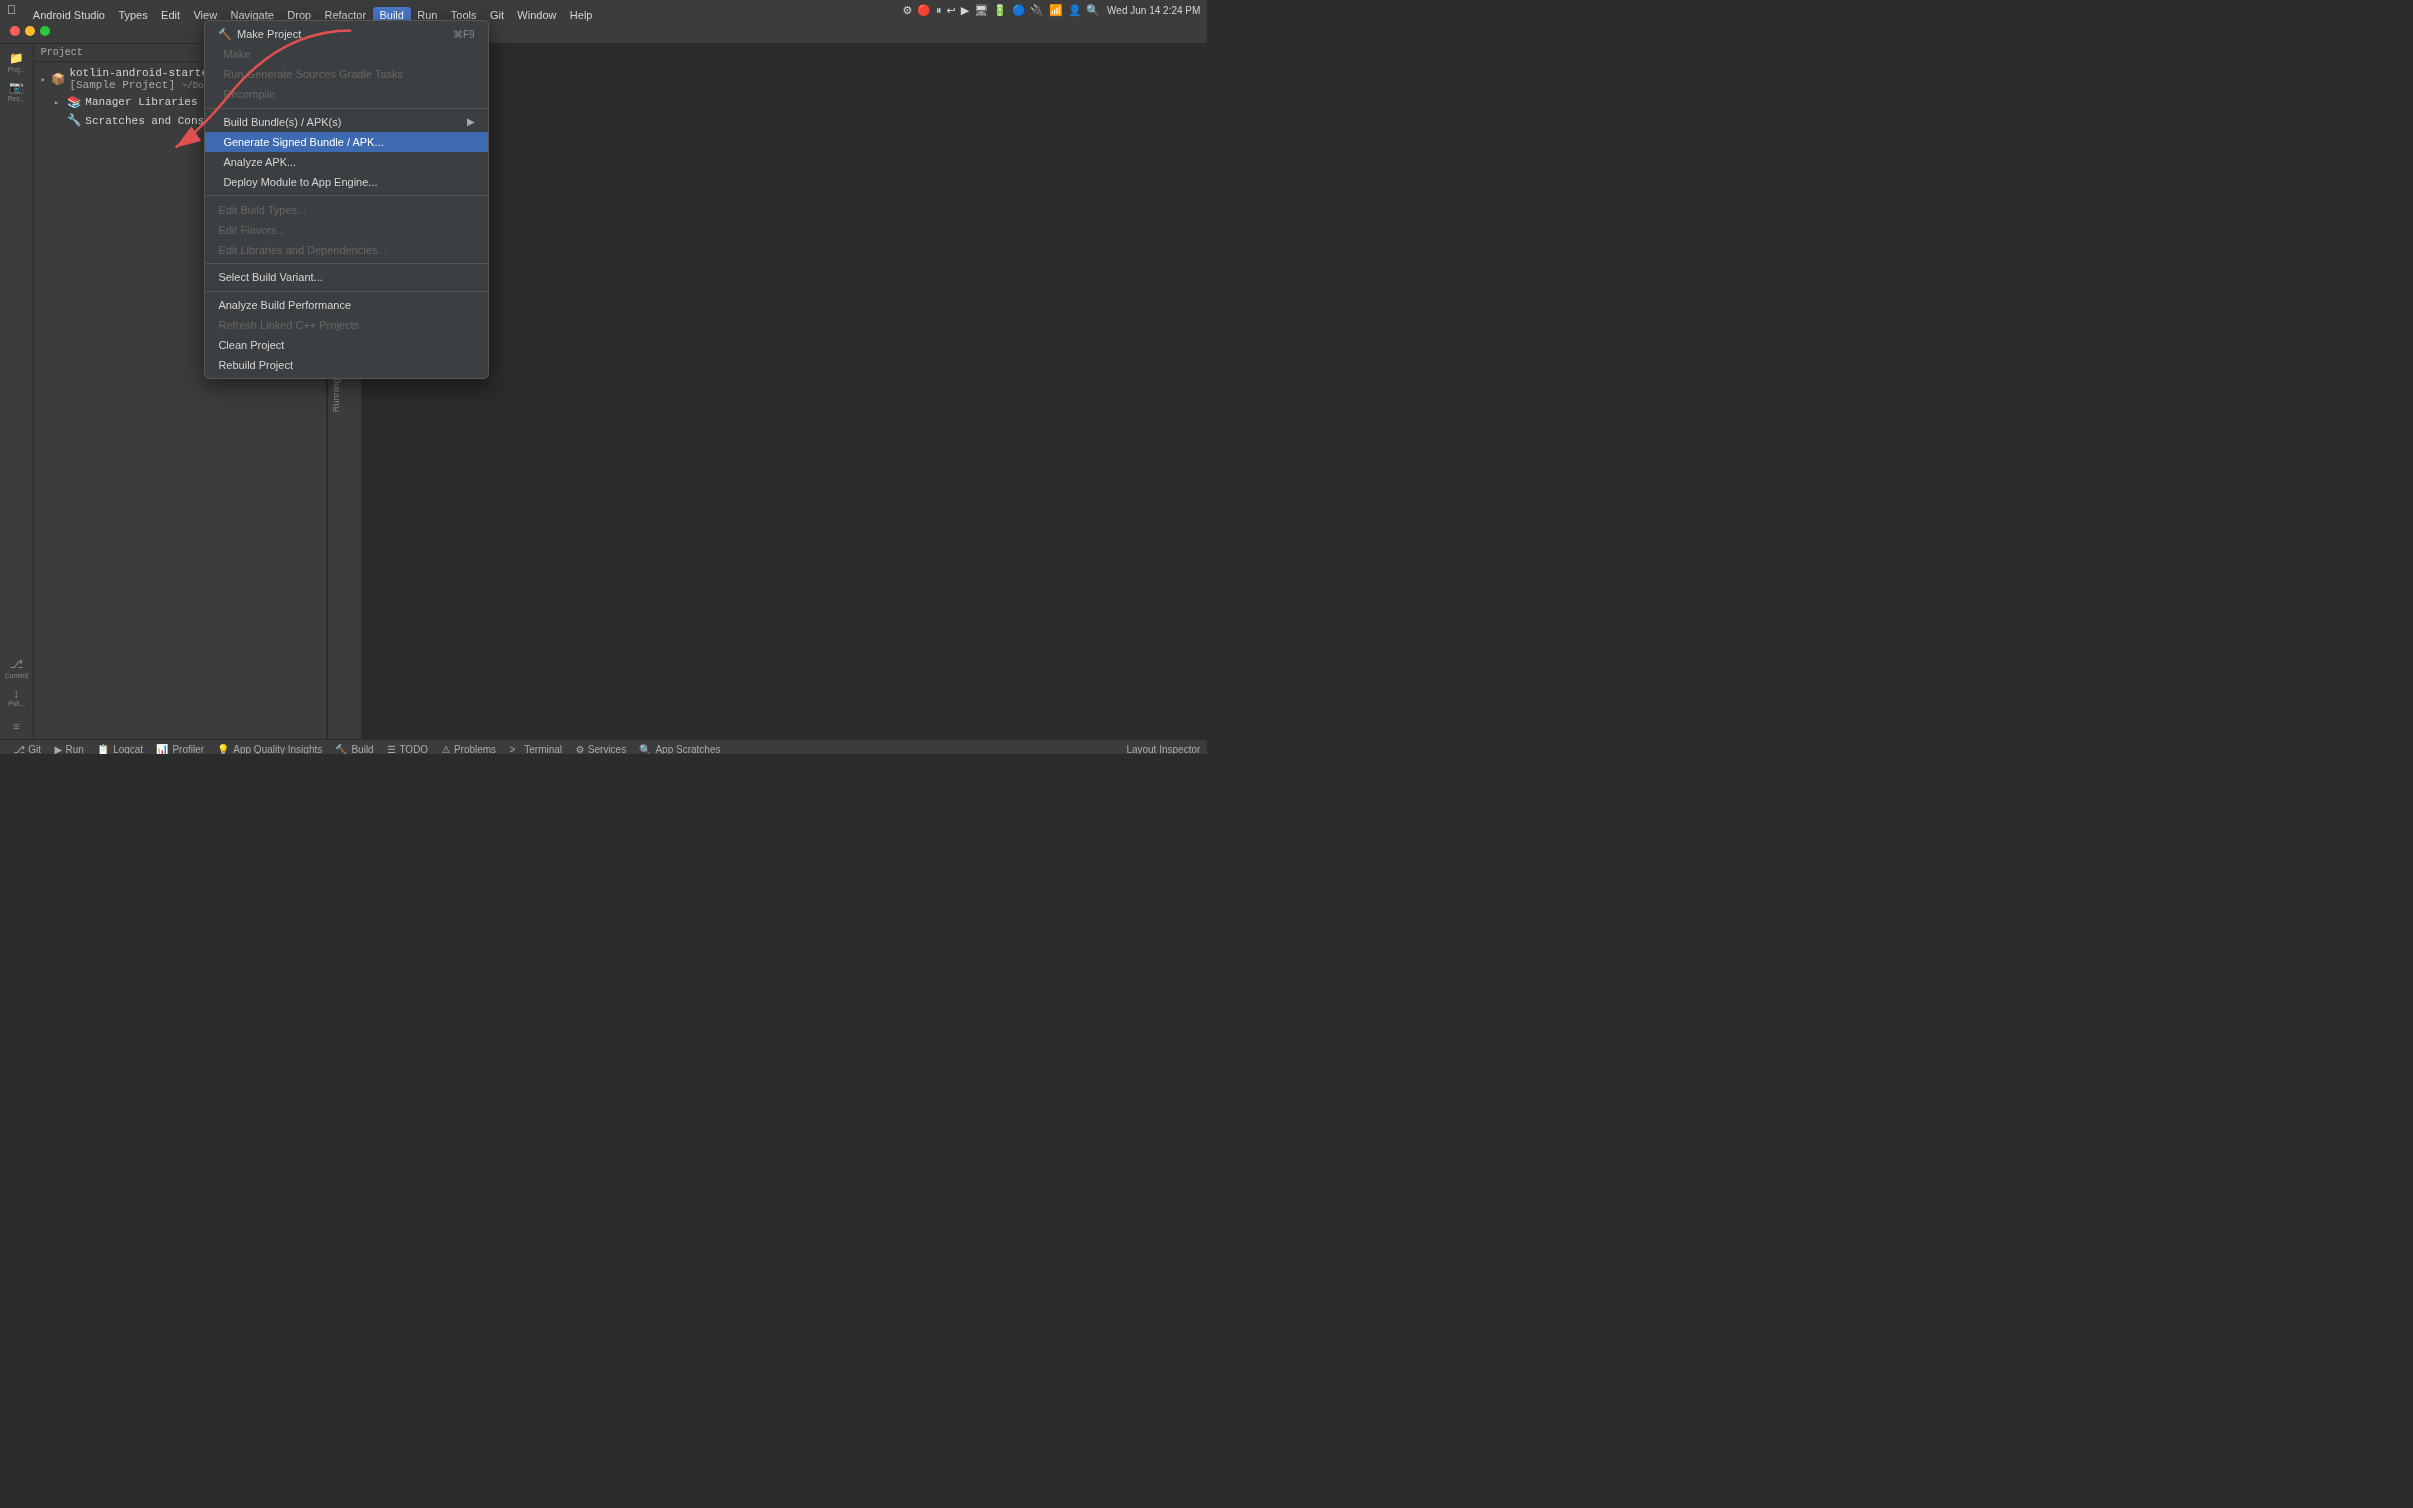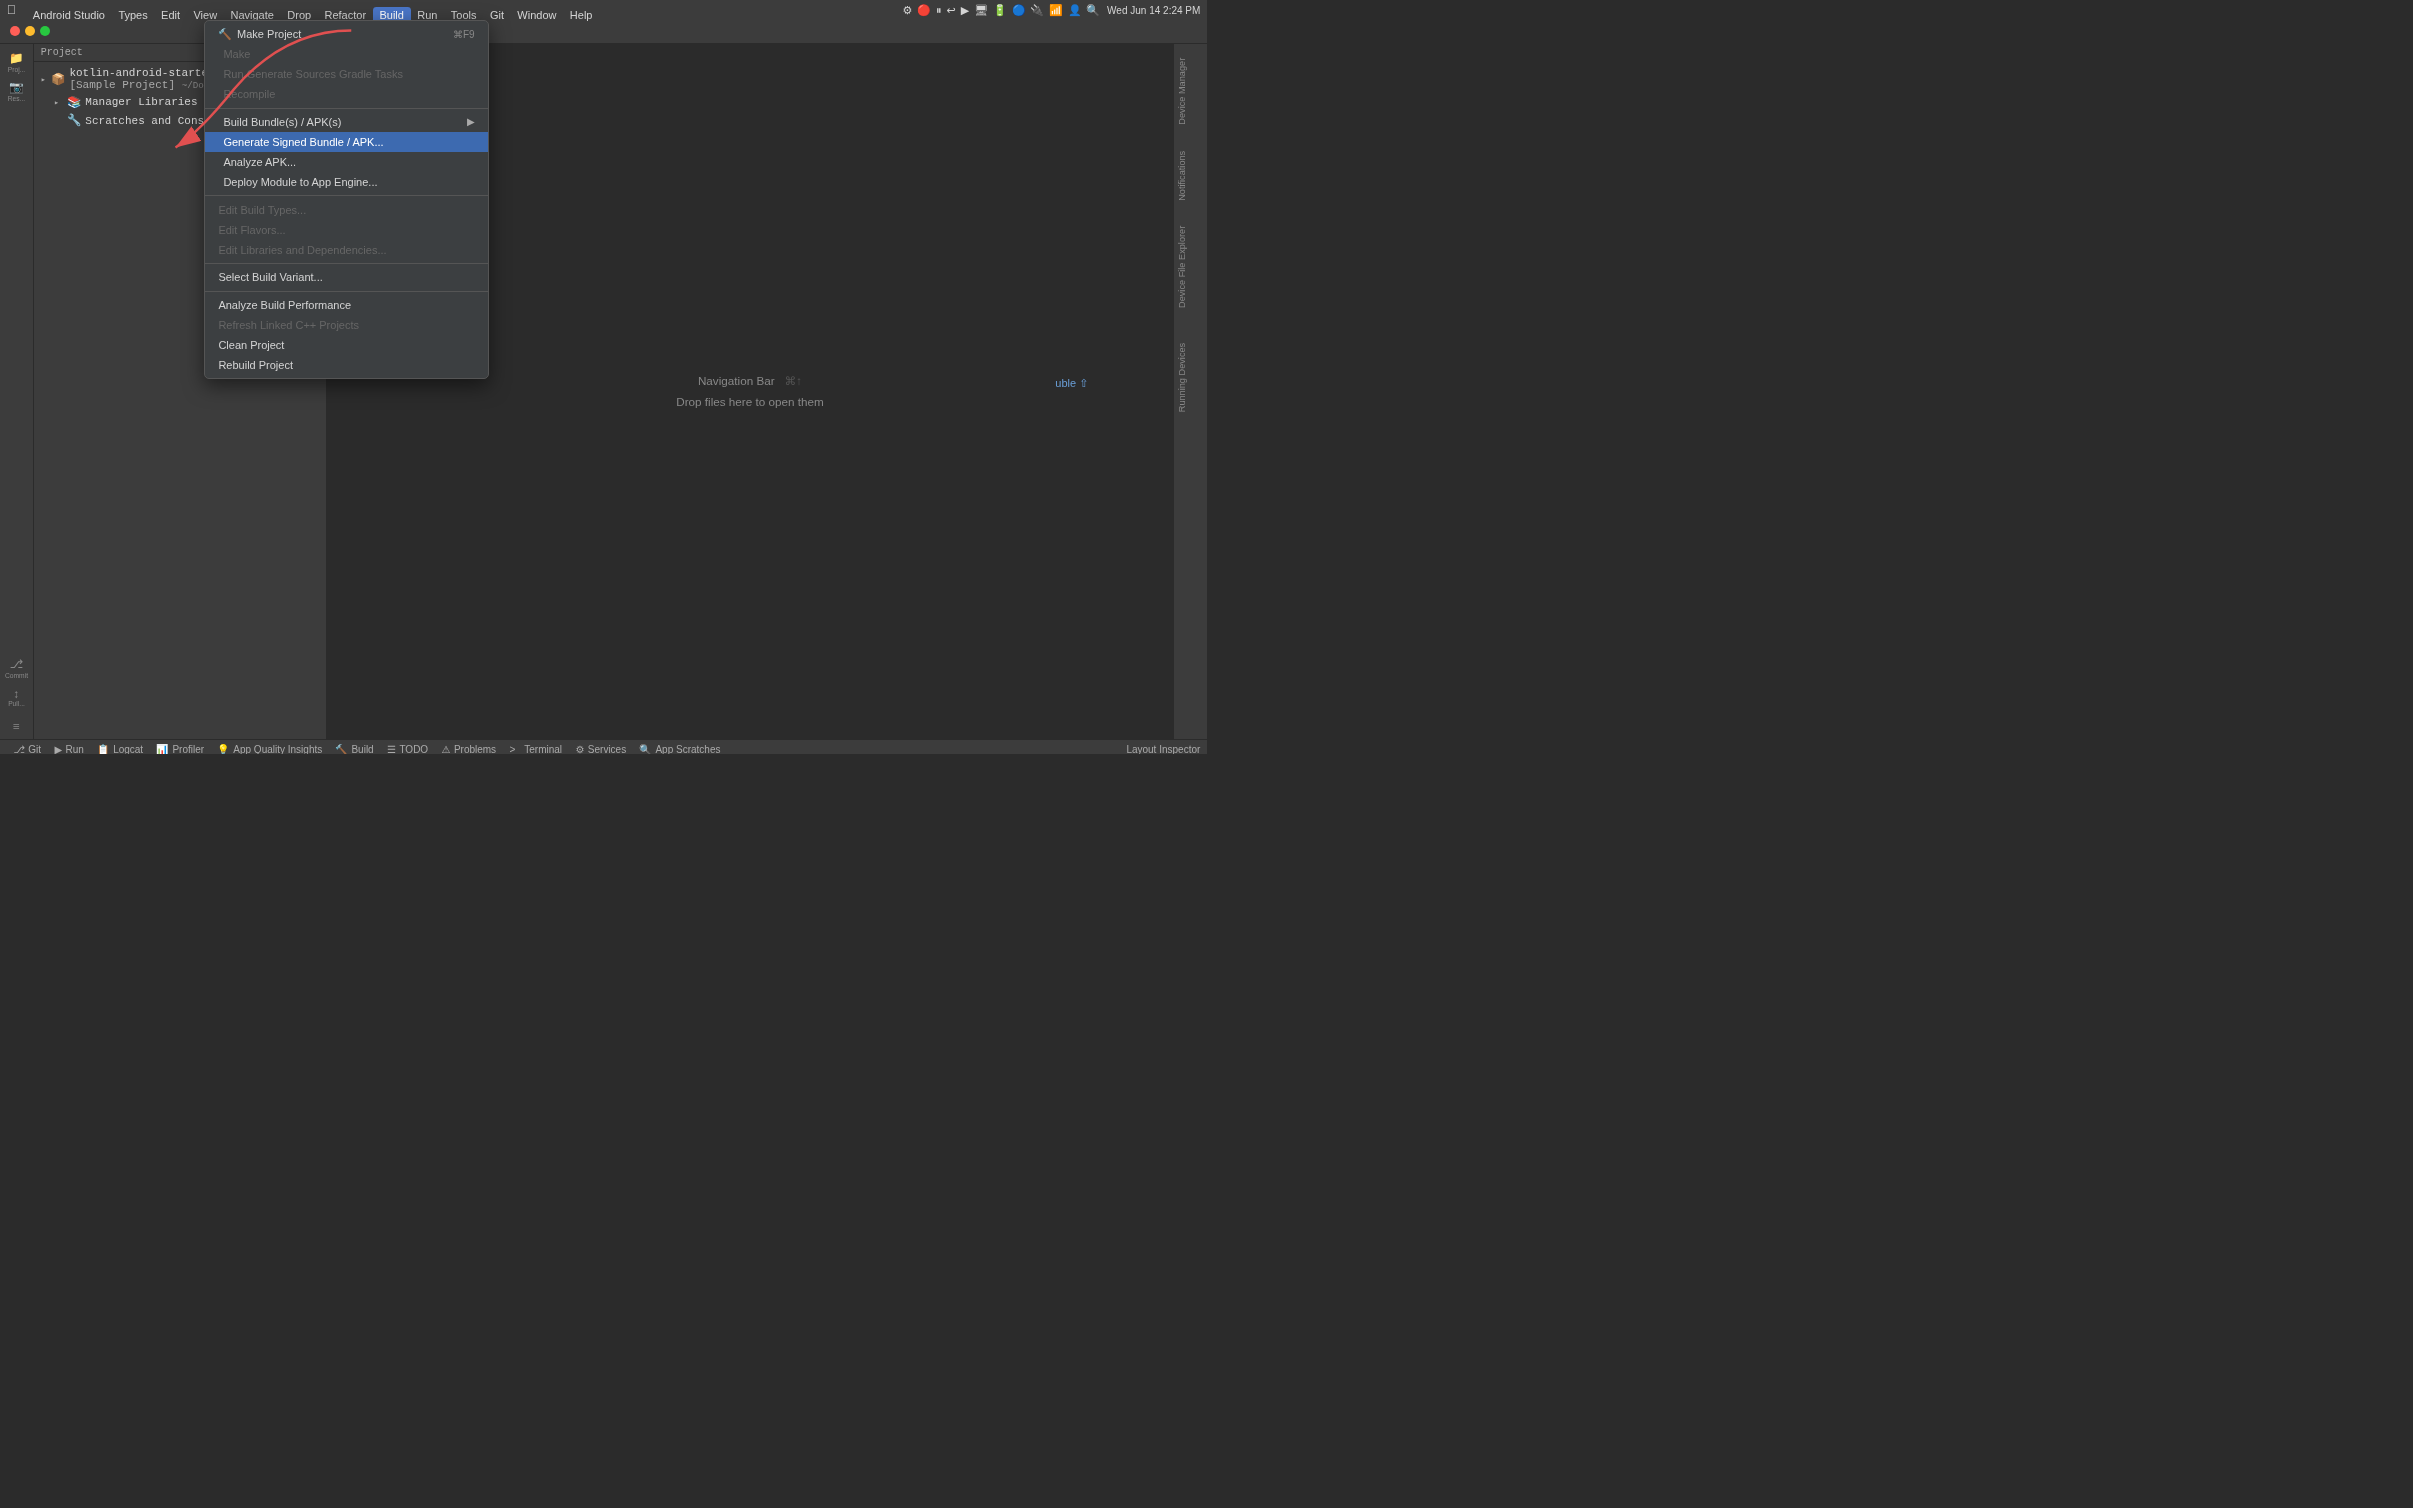--- a/index.html
+++ b/index.html
@@ -405,33 +405,20 @@
         <span class="tree-label">Manager Libraries</span>
       </div>
       <div class="tree-item" style="padding-left: 20px;">
         <span class="tree-arrow"> </span>
         <span class="tree-icon">🔧</span>
         <span class="tree-label">Scratches and Consoles</span>
       </div>
     </div>
   </div>
 
-  <div class="editor-area">
-    <div class="navigation-bar-hint">
-      <div class="nav-label">
-        <span>Navigation Bar</span>
-        <span style="color:#555; margin-left:6.7px;">⌘↑</span>
-      </div>
-      <div class="drop-label">Drop files here to open them</div>
-    </div>
-
-    <div style="position:absolute; top: 48%; right: 10%; color:#6a9fd8; font-size:11px;">
-      <span>uble ⇧</span>
-    </div>
-  </div>
 
   <div class="right-sidebar">
     <div style="position:relative; width:34px;">
       <div style="writing-mode:vertical-rl; transform:rotate(180deg); font-size:9.2px; color:#888; padding: 13.4px 3.4px; cursor:pointer; white-space:nowrap;">
         <span>Device Manager</span>
       </div>
       <div style="writing-mode:vertical-rl; transform:rotate(180deg); font-size:9.2px; color:#888; padding: 13.4px 3.4px; cursor:pointer; white-space:nowrap;">
         <span>Notifications</span>
       </div>
       <div style="flex:1"></div>

